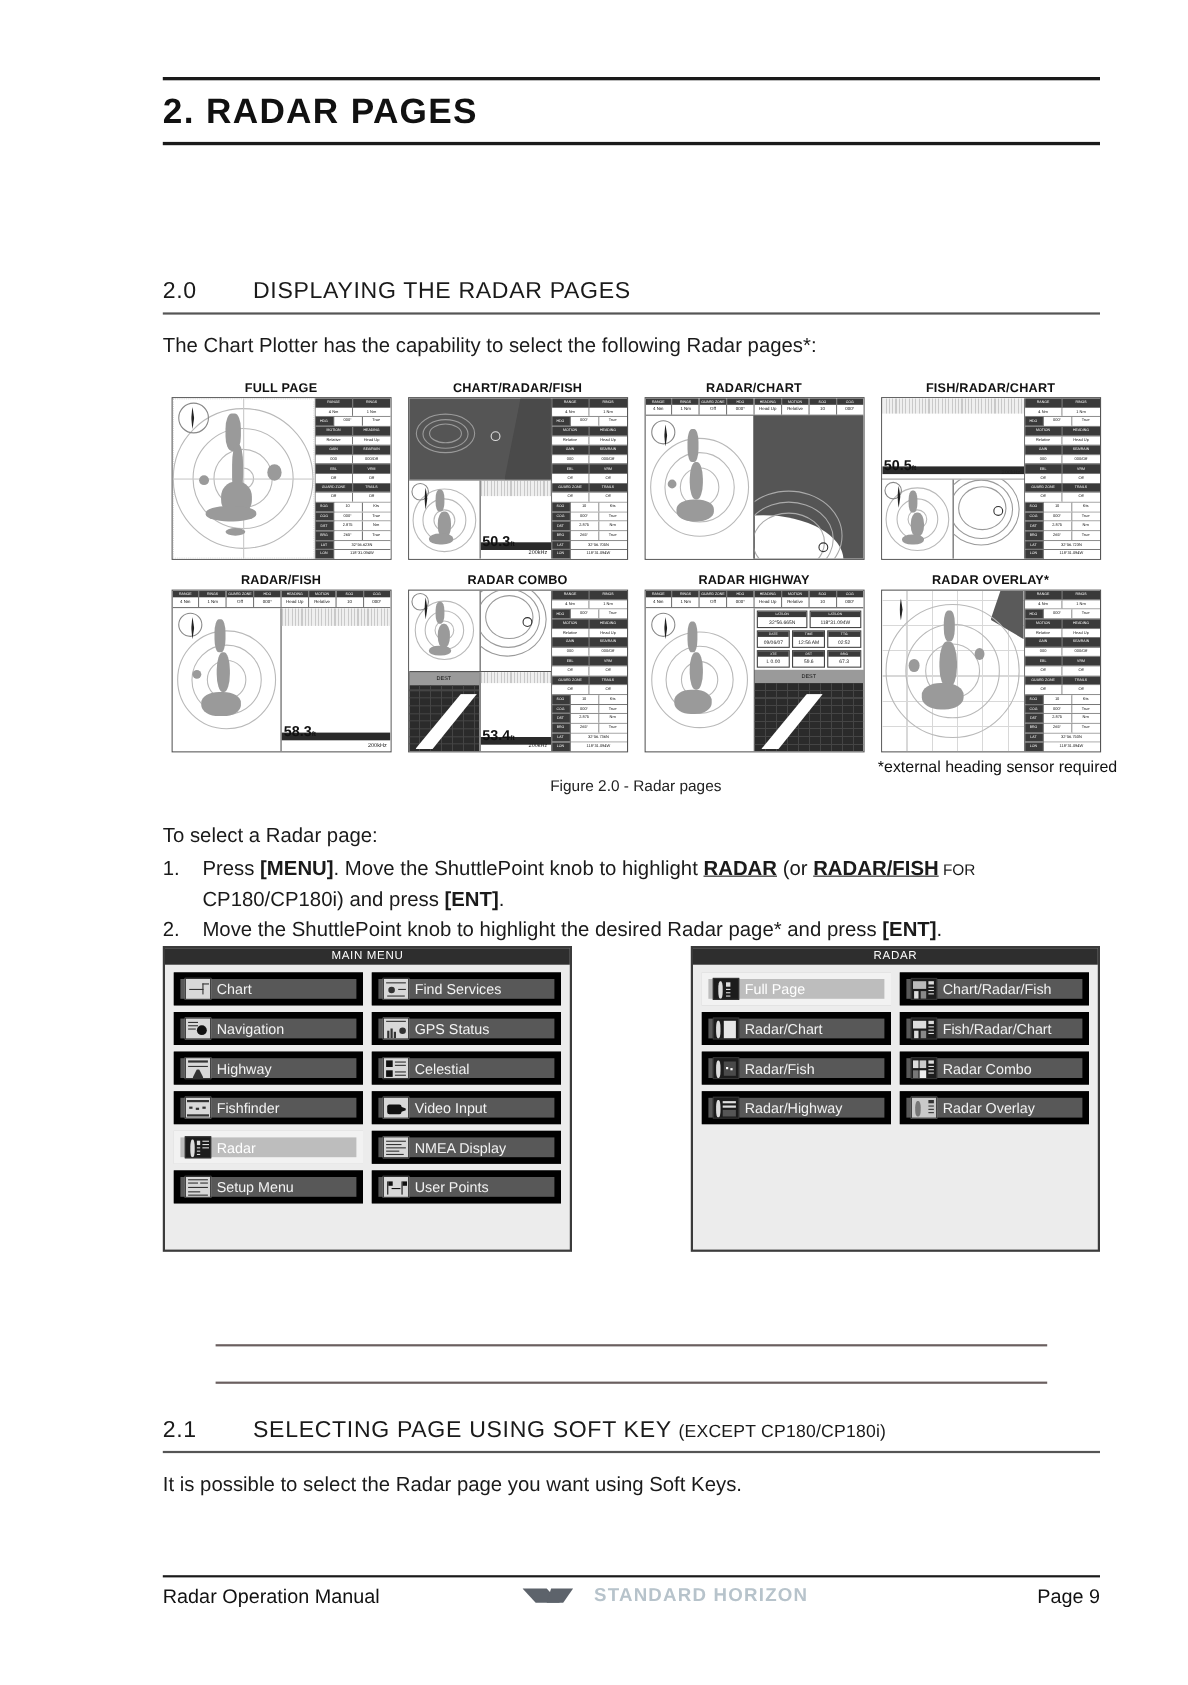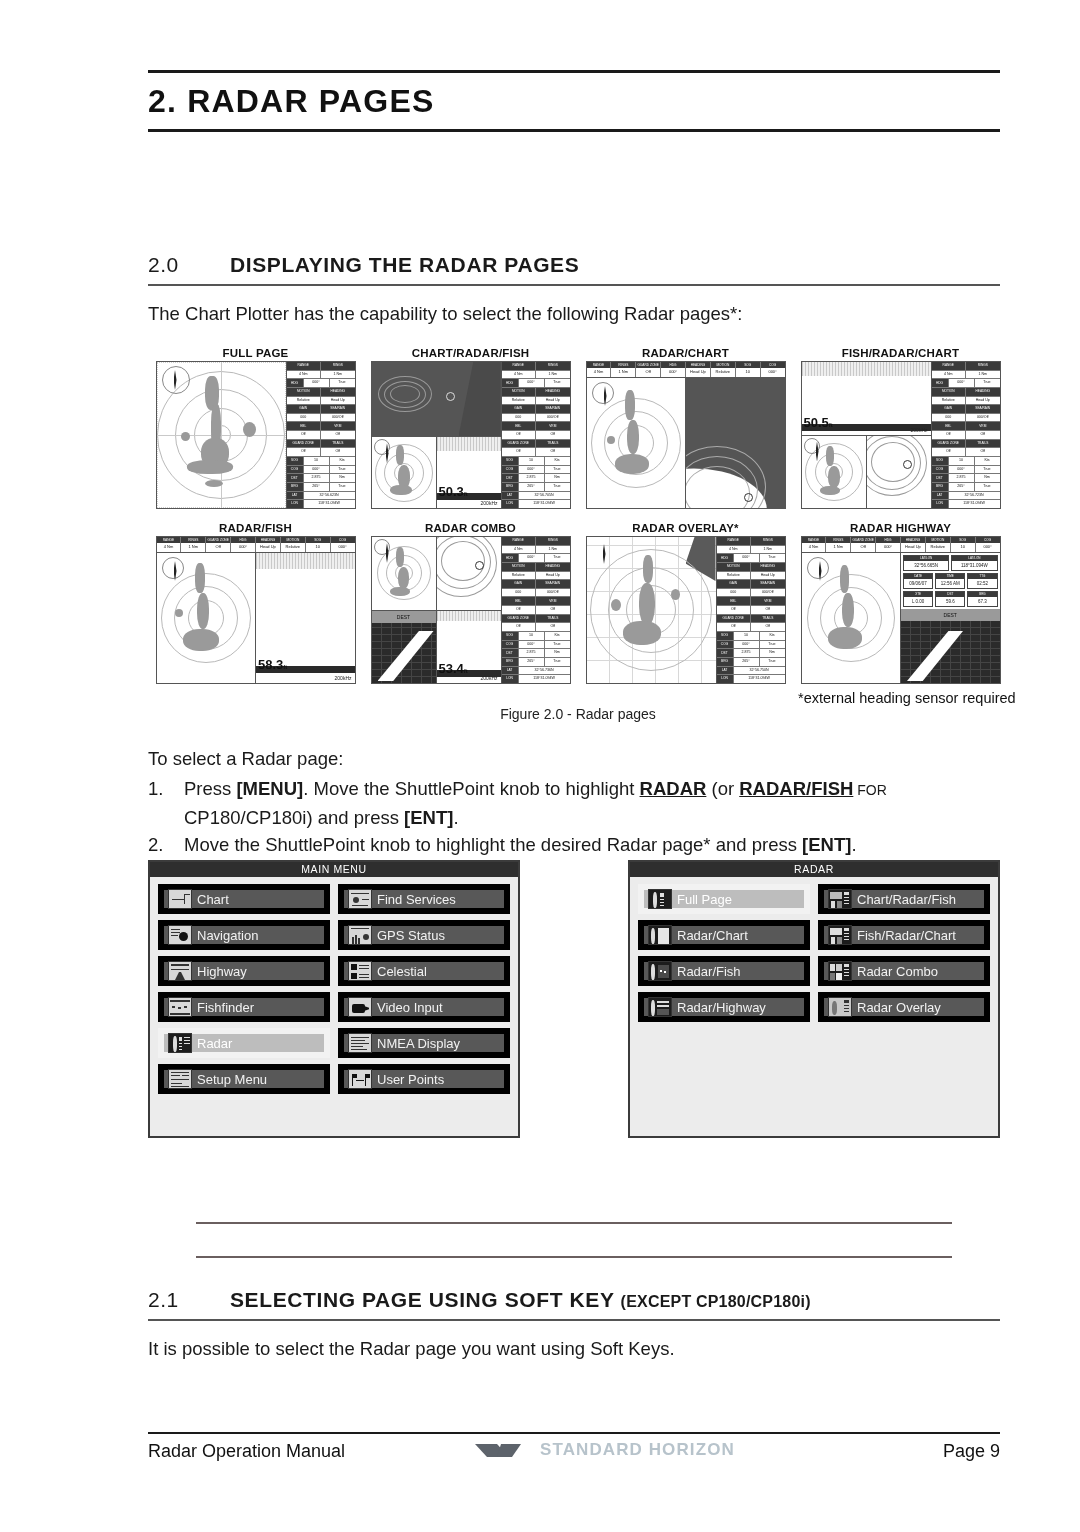--- a/index.html
+++ b/index.html
@@ -18,21 +18,21 @@
   .chap-rule-bot{position:absolute;left:148px;top:129px;width:852px;height:3px;background:#1a1a1a;}
   .chap-title{
     position:absolute;left:148px;top:79px;width:852px;
     font-size:32px;font-weight:bold;letter-spacing:1.2px;
     line-height:44px;color:#111;
   }
 
   
   .sec{position:absolute;left:148px;width:852px;}
   .sec .num{display:inline-block;width:82px;font-size:21px;font-weight:normal;letter-spacing:0.5px;vertical-align:top;}
-  .sec .ttl{display:inline-block;font-size:21px;font-weight:bold;letter-spacing:0.6px;vertical-align:top;}
+  .sec .ttl{display:inline-block;font-size:21px;font-weight:normal;letter-spacing:0.6px;vertical-align:top;}
   .sec .ttl .sm{font-size:16px;letter-spacing:0.2px;}
   .sec-rule{position:absolute;left:148px;width:852px;height:2px;background:#555;}
 
   .body-txt{position:absolute;left:148px;width:852px;font-size:18.5px;line-height:28px;}
 
   
   .fig-grid{position:absolute;left:148px;top:345px;width:860px;}
   .thumb-row{display:flex;gap:0;}
   .thumb-cell{width:215px;}
   .thumb-lbl{
@@ -692,20 +692,117 @@
               </div>
             <div class="drow" style="border-bottom:0;">
                 <div class="dcell hd" style="flex:0 0 16px;">LON</div>
                 <div class="dcell val">118°31.094W</div>
               </div>
           </div>
         </div>
       </div>
 
       <div class="thumb-cell">
+        <div class="thumb-lbl">RADAR HIGHWAY</div>
+        <div class="thumb" style="flex-direction:column;">
+          <div class="topbar" style="position:relative;height:15px;flex:0 0 15px;">
+            <div class="tb">
+                <div class="h">RANGE</div>
+                <div class="v">4 Nm</div>
+              </div>
+            <div class="tb">
+                <div class="h">RINGS</div>
+                <div class="v">1 Nm</div>
+              </div>
+            <div class="tb">
+                <div class="h">GUARD ZONE</div>
+                <div class="v">Off</div>
+              </div>
+            <div class="tb">
+                <div class="h">HDG</div>
+                <div class="v">000°</div>
+              </div>
+            <div class="tb">
+                <div class="h">HEADING</div>
+                <div class="v">Head Up</div>
+              </div>
+            <div class="tb">
+                <div class="h">MOTION</div>
+                <div class="v">Relative</div>
+              </div>
+            <div class="tb">
+                <div class="h">SOG</div>
+                <div class="v">10</div>
+              </div>
+            <div class="tb" style="border-right:0;">
+                <div class="h">COG</div>
+                <div class="v">000°</div>
+              </div>
+          </div>
+          <div style="flex:1;display:flex;">
+            <div class="scope" style="flex:1;">
+              <div class="ring" style="width:86px;height:86px;"></div>
+              <div class="ring" style="width:60px;height:60px;"></div>
+              <div class="ring" style="width:32px;height:32px;"></div>
+              <div class="blob" style="left:38px;top:12px;width:9px;height:28px;border-radius:40%;"></div>
+              <div class="blob" style="left:40px;top:40px;width:12px;height:34px;border-radius:45%;"></div>
+              <div class="blob" style="left:26px;top:74px;width:34px;height:22px;border-radius:45%;"></div>
+              <div class="compass" style="width:20px;height:20px;"></div>
+            </div>
+            <div style="flex:1;border-left:1px solid #555;display:flex;flex-direction:column;background:#fff;">
+
+              <div style="display:flex;gap:2px;padding:2px;">
+                <div style="flex:1;border:1px solid #444;">
+                  <div style="background:#3a3a3a;color:#fff;font-size:3px;text-align:center;line-height:5px;">LAT/LON</div>
+                  <div style="font-size:4.5px;text-align:center;line-height:9px;">32°56.665N</div>
+                </div>
+                <div style="flex:1;border:1px solid #444;">
+                  <div style="background:#3a3a3a;color:#fff;font-size:3px;text-align:center;line-height:5px;">LAT/LON</div>
+                  <div style="font-size:4.5px;text-align:center;line-height:9px;">118°31.094W</div>
+                </div>
+              </div>
+              <div style="display:flex;gap:2px;padding:0 2px 2px;">
+                <div style="flex:1;border:1px solid #444;">
+                  <div style="background:#3a3a3a;color:#fff;font-size:3px;text-align:center;line-height:5px;">DATE</div>
+                  <div style="font-size:4.5px;text-align:center;line-height:9px;">09/06/07</div>
+                </div>
+                <div style="flex:1;border:1px solid #444;">
+                  <div style="background:#3a3a3a;color:#fff;font-size:3px;text-align:center;line-height:5px;">TIME</div>
+                  <div style="font-size:4.5px;text-align:center;line-height:9px;">12:56 AM</div>
+                </div>
+                <div style="flex:1;border:1px solid #444;">
+                  <div style="background:#3a3a3a;color:#fff;font-size:3px;text-align:center;line-height:5px;">TTG</div>
+                  <div style="font-size:4.5px;text-align:center;line-height:9px;">02:52</div>
+                </div>
+              </div>
+              <div style="display:flex;gap:2px;padding:0 2px 2px;">
+                <div style="flex:1;border:1px solid #444;">
+                  <div style="background:#3a3a3a;color:#fff;font-size:3px;text-align:center;line-height:5px;">XTE</div>
+                  <div style="font-size:4.5px;text-align:center;line-height:9px;">L 0.00</div>
+                </div>
+                <div style="flex:1;border:1px solid #444;">
+                  <div style="background:#3a3a3a;color:#fff;font-size:3px;text-align:center;line-height:5px;">DST</div>
+                  <div style="font-size:4.5px;text-align:center;line-height:9px;">59.6</div>
+                </div>
+                <div style="flex:1;border:1px solid #444;">
+                  <div style="background:#3a3a3a;color:#fff;font-size:3px;text-align:center;line-height:5px;">BRG</div>
+                  <div style="font-size:4.5px;text-align:center;line-height:9px;">67.3</div>
+                </div>
+              </div>
+              <div class="mini-hwy" style="flex:1;">
+                <div class="dest">DEST</div>
+                <div class="grid" style="top:12px;"></div>
+                <div class="road"></div>
+              </div>
+            </div>
+          </div>
+        </div>
+      </div>
+
+      <div class="thumb-cell">
         <div class="thumb-lbl">RADAR OVERLAY*</div>
         <div class="thumb">
           <div class="scope" style="flex:1;background:#fff;">
             <div style="position:absolute;inset:0;background:
                repeating-linear-gradient(0deg,transparent 0 22px,#d8d8d8 22px 23px),
                repeating-linear-gradient(90deg,transparent 0 22px,#d8d8d8 22px 23px);"></div>
             <div style="position:absolute;right:0;top:0;width:30px;height:44px;background:#5a5a5a;clip-path:polygon(30% 0,100% 0,100% 100%,0 60%);"></div>
             <div class="ring" style="width:120px;height:120px;"></div>
             <div class="ring" style="width:84px;height:84px;"></div>
             <div class="ring" style="width:48px;height:48px;"></div>
@@ -786,117 +883,20 @@
                 <div class="dcell hd" style="flex:0 0 16px;">LAT</div>
                 <div class="dcell val">32°56.750N</div>
               </div>
             <div class="drow" style="border-bottom:0;">
                 <div class="dcell hd" style="flex:0 0 16px;">LON</div>
                 <div class="dcell val">118°31.094W</div>
               </div>
           </div>
         </div>
       </div>
-
-      <div class="thumb-cell">
-        <div class="thumb-lbl">RADAR HIGHWAY</div>
-        <div class="thumb" style="flex-direction:column;">
-          <div class="topbar" style="position:relative;height:15px;flex:0 0 15px;">
-            <div class="tb">
-                <div class="h">RANGE</div>
-                <div class="v">4 Nm</div>
-              </div>
-            <div class="tb">
-                <div class="h">RINGS</div>
-                <div class="v">1 Nm</div>
-              </div>
-            <div class="tb">
-                <div class="h">GUARD ZONE</div>
-                <div class="v">Off</div>
-              </div>
-            <div class="tb">
-                <div class="h">HDG</div>
-                <div class="v">000°</div>
-              </div>
-            <div class="tb">
-                <div class="h">HEADING</div>
-                <div class="v">Head Up</div>
-              </div>
-            <div class="tb">
-                <div class="h">MOTION</div>
-                <div class="v">Relative</div>
-              </div>
-            <div class="tb">
-                <div class="h">SOG</div>
-                <div class="v">10</div>
-              </div>
-            <div class="tb" style="border-right:0;">
-                <div class="h">COG</div>
-                <div class="v">000°</div>
-              </div>
-          </div>
-          <div style="flex:1;display:flex;">
-            <div class="scope" style="flex:1;">
-              <div class="ring" style="width:86px;height:86px;"></div>
-              <div class="ring" style="width:60px;height:60px;"></div>
-              <div class="ring" style="width:32px;height:32px;"></div>
-              <div class="blob" style="left:38px;top:12px;width:9px;height:28px;border-radius:40%;"></div>
-              <div class="blob" style="left:40px;top:40px;width:12px;height:34px;border-radius:45%;"></div>
-              <div class="blob" style="left:26px;top:74px;width:34px;height:22px;border-radius:45%;"></div>
-              <div class="compass" style="width:20px;height:20px;"></div>
-            </div>
-            <div style="flex:1;border-left:1px solid #555;display:flex;flex-direction:column;background:#fff;">
-
-              <div style="display:flex;gap:2px;padding:2px;">
-                <div style="flex:1;border:1px solid #444;">
-                  <div style="background:#3a3a3a;color:#fff;font-size:3px;text-align:center;line-height:5px;">LAT/LON</div>
-                  <div style="font-size:4.5px;text-align:center;line-height:9px;">32°56.665N</div>
-                </div>
-                <div style="flex:1;border:1px solid #444;">
-                  <div style="background:#3a3a3a;color:#fff;font-size:3px;text-align:center;line-height:5px;">LAT/LON</div>
-                  <div style="font-size:4.5px;text-align:center;line-height:9px;">118°31.094W</div>
-                </div>
-              </div>
-              <div style="display:flex;gap:2px;padding:0 2px 2px;">
-                <div style="flex:1;border:1px solid #444;">
-                  <div style="background:#3a3a3a;color:#fff;font-size:3px;text-align:center;line-height:5px;">DATE</div>
-                  <div style="font-size:4.5px;text-align:center;line-height:9px;">09/06/07</div>
-                </div>
-                <div style="flex:1;border:1px solid #444;">
-                  <div style="background:#3a3a3a;color:#fff;font-size:3px;text-align:center;line-height:5px;">TIME</div>
-                  <div style="font-size:4.5px;text-align:center;line-height:9px;">12:56 AM</div>
-                </div>
-                <div style="flex:1;border:1px solid #444;">
-                  <div style="background:#3a3a3a;color:#fff;font-size:3px;text-align:center;line-height:5px;">TTG</div>
-                  <div style="font-size:4.5px;text-align:center;line-height:9px;">02:52</div>
-                </div>
-              </div>
-              <div style="display:flex;gap:2px;padding:0 2px 2px;">
-                <div style="flex:1;border:1px solid #444;">
-                  <div style="background:#3a3a3a;color:#fff;font-size:3px;text-align:center;line-height:5px;">XTE</div>
-                  <div style="font-size:4.5px;text-align:center;line-height:9px;">L 0.00</div>
-                </div>
-                <div style="flex:1;border:1px solid #444;">
-                  <div style="background:#3a3a3a;color:#fff;font-size:3px;text-align:center;line-height:5px;">DST</div>
-                  <div style="font-size:4.5px;text-align:center;line-height:9px;">59.6</div>
-                </div>
-                <div style="flex:1;border:1px solid #444;">
-                  <div style="background:#3a3a3a;color:#fff;font-size:3px;text-align:center;line-height:5px;">BRG</div>
-                  <div style="font-size:4.5px;text-align:center;line-height:9px;">67.3</div>
-                </div>
-              </div>
-              <div class="mini-hwy" style="flex:1;">
-                <div class="dest">DEST</div>
-                <div class="grid" style="top:12px;"></div>
-                <div class="road"></div>
-              </div>
-            </div>
-          </div>
-        </div>
-      </div>
     </div>
   </div>
 
   <div class="foot-note" style="left:798px;top:690px;">*external heading sensor required</div>
   <div class="fig-cap" style="top:706px;">Figure 2.0 - Radar pages</div>
 
   <div class="body-txt" style="top:745px;">To select a Radar page:</div>
 
   <div style="position:absolute;left:148px;top:775px;width:860px;font-size:18.5px;line-height:28px;">
     <span style="position:absolute;left:0;">1.</span>

